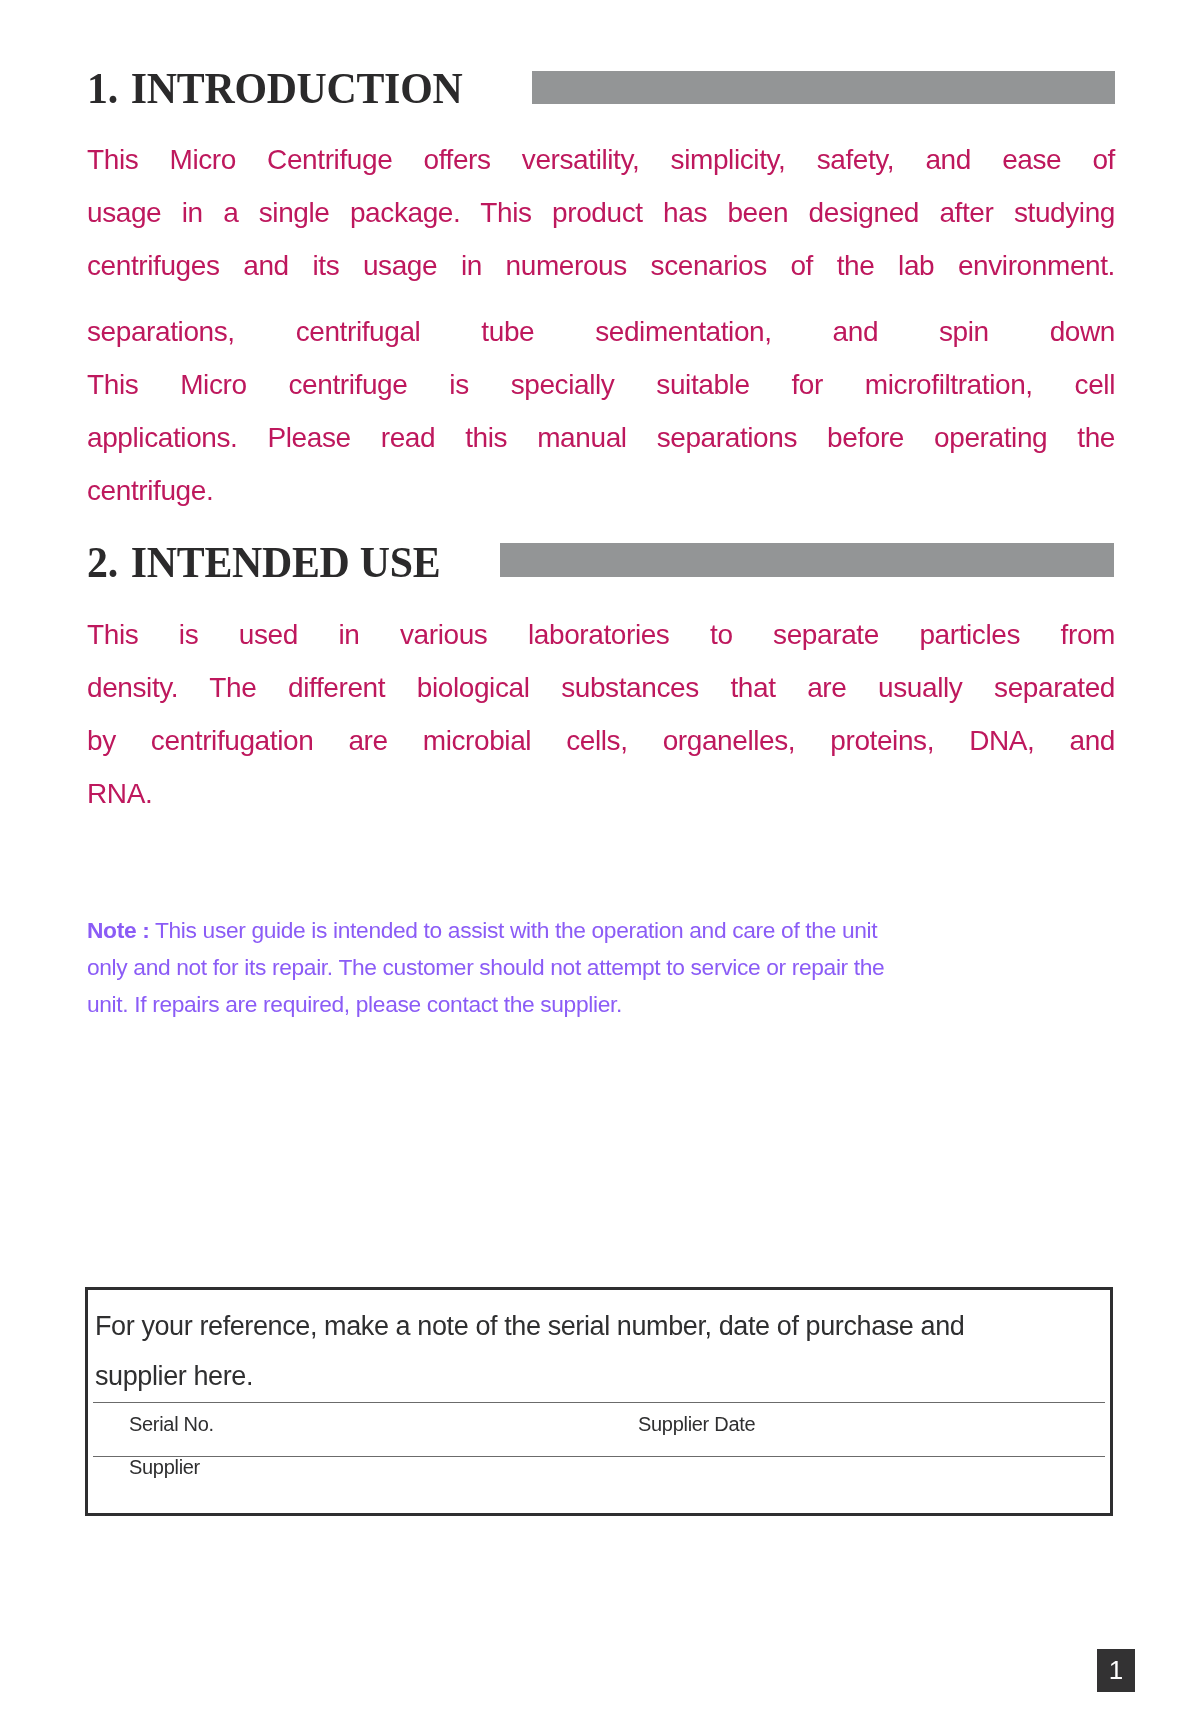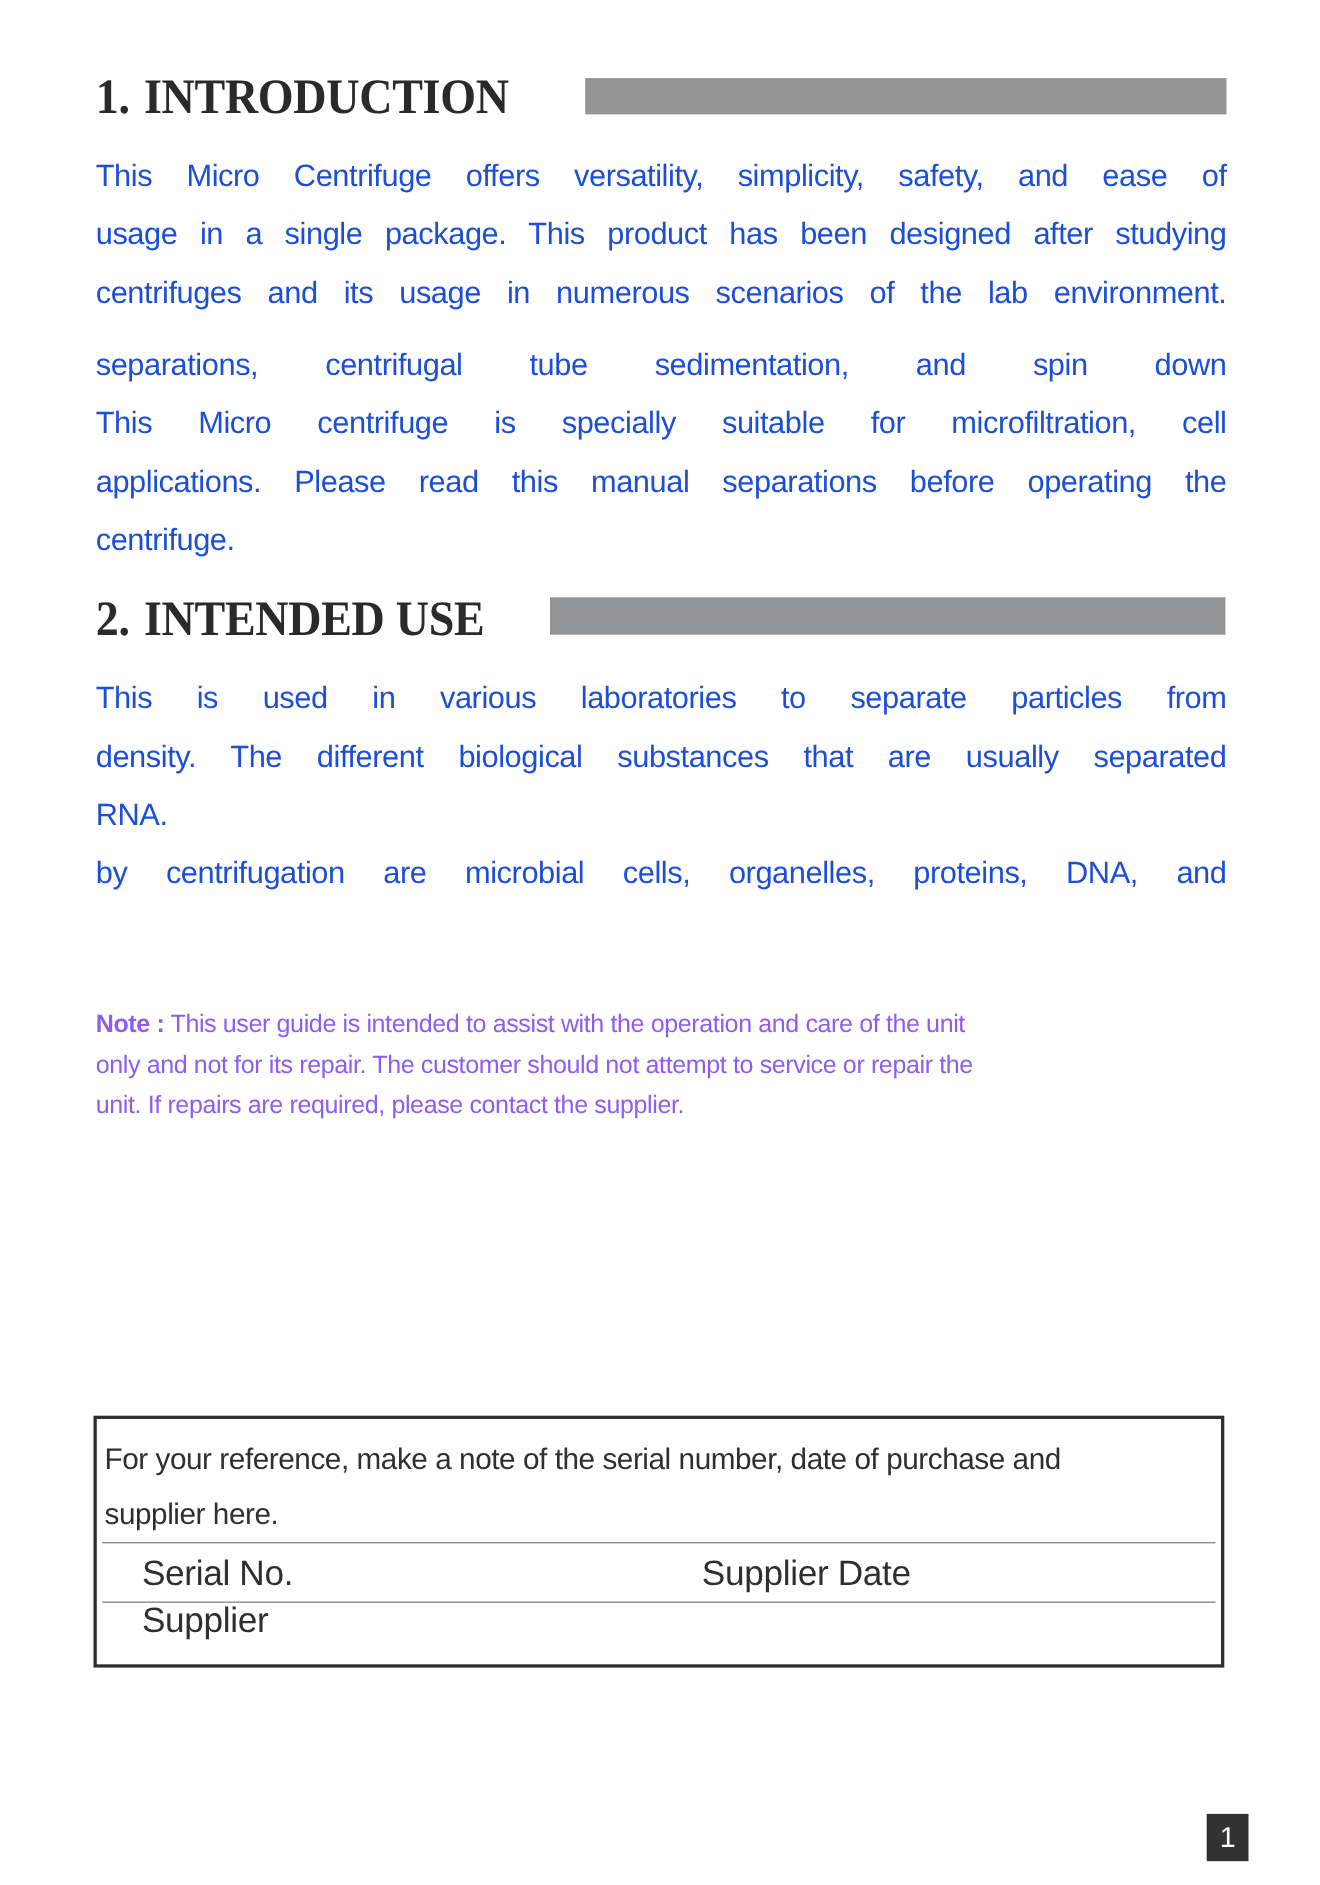--- a/index.html
+++ b/index.html
@@ -47,21 +47,21 @@
     }
     .line {
       display: block;
       height: 53px;
       line-height: 53px;
       font-size: 28px;
       text-align: justify;
       text-align-last: justify;
       white-space: nowrap;
       overflow: visible;
-      color: #1d4ed8;
+      color: #be185d;
     }
     .line.last {
       text-align: left;
       text-align-last: left;
     }
     
     .line span.t {
       display: block;
       white-space: normal;
       text-align: inherit;
@@ -104,21 +104,21 @@
     }
     .ref-rule {
       position: absolute;
       left: 5px;
       right: 5px;
       height: 1px;
       background: #6b6b6b;
     }
     .ref-label {
       position: absolute;
-      font-size: 32px;
+      font-size: 20px;
       line-height: 1;
       white-space: nowrap;
       color: #2f2f30;
       letter-spacing: -0.3px;
     }
     .page-number {
       position: absolute;
       left: 1097px;
       top: 1649px;
       width: 38px;
@@ -173,25 +173,25 @@
   </div>
   <div class="heading-bar" style="left:500px; top:543px; width:614px; height:34px;"></div>
 
   <div class="para" style="top:608px;">
     <div class="line">
         <span class="t" style="display: block; white-space: normal;">This is used in various laboratories to separate particles from</span>
       </div>
     <div class="line">
         <span class="t" style="display: block; white-space: normal;">density. The different biological substances that are usually separated</span>
       </div>
+    <div class="line">
+        <span class="t" style="display: block; white-space: normal;">by centrifugation are microbial cells, organelles, proteins, DNA, and</span>
+      </div>
     <div class="line last">
         <span class="t" style="display: block; white-space: normal;">RNA.</span>
-      </div>
-    <div class="line">
-        <span class="t" style="display: block; white-space: normal;">by centrifugation are microbial cells, organelles, proteins, DNA, and</span>
       </div>
   </div>
 
   <div class="note" style="top:912px;">
     <span class="nl" style="font-size: 22.78px;"><b>Note :</b> <span>This user guide is intended to assist with the operation and care of the unit</span></span>
     <span class="nl" style="font-size: 22.78px;">only and not for its repair. The customer should not attempt to service or repair the</span>
     <span class="nl" style="font-size: 22.78px;">unit. If repairs are required, please contact the supplier.</span>
   </div>
 
   <div class="ref-box">

